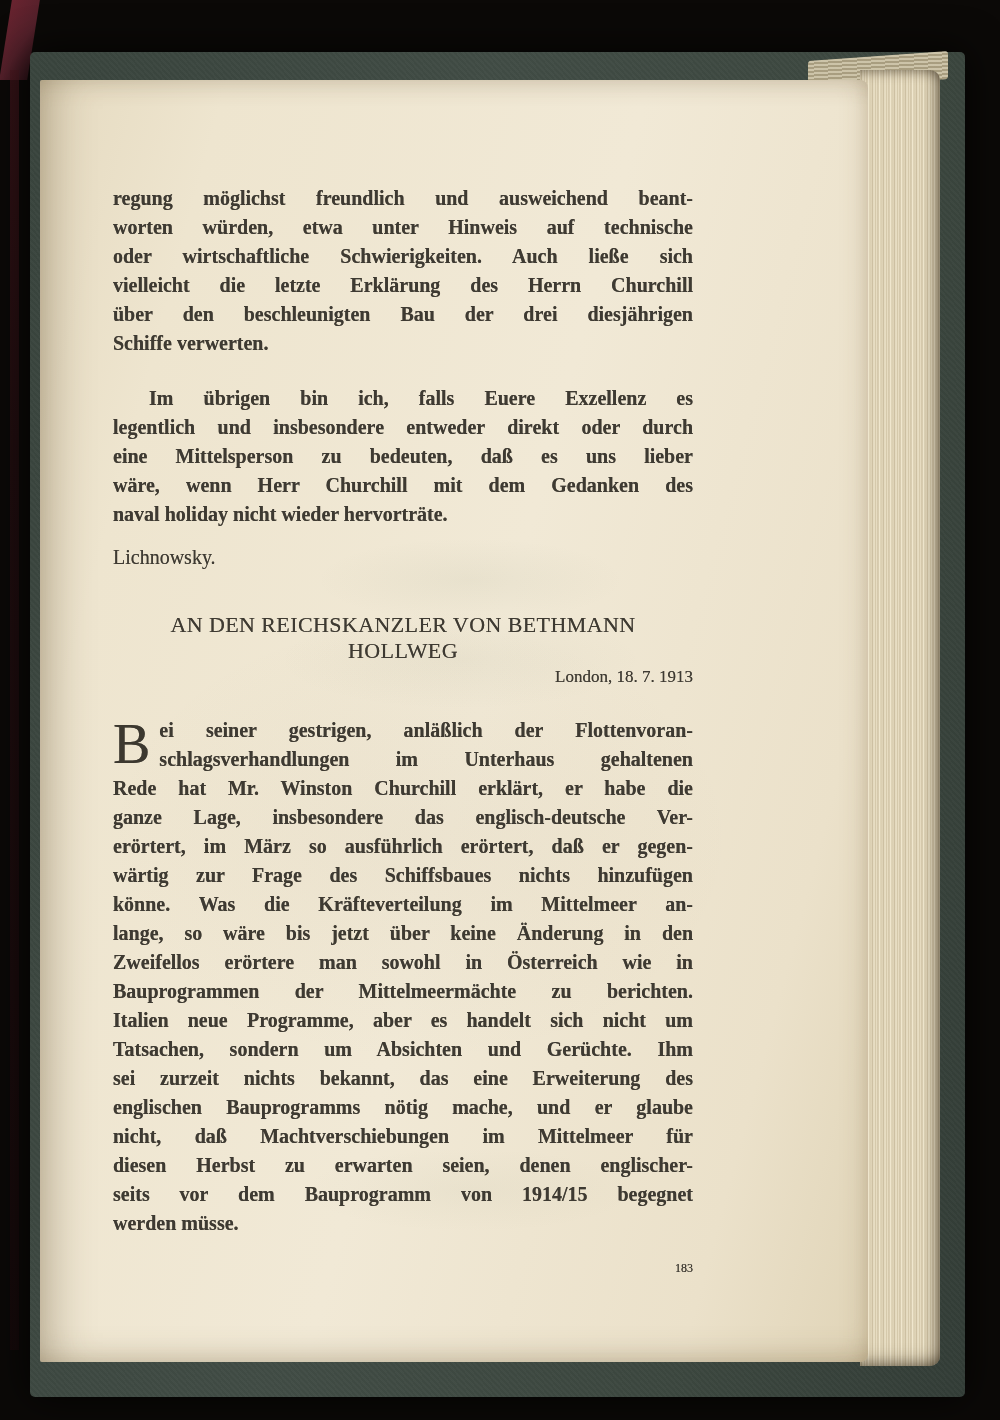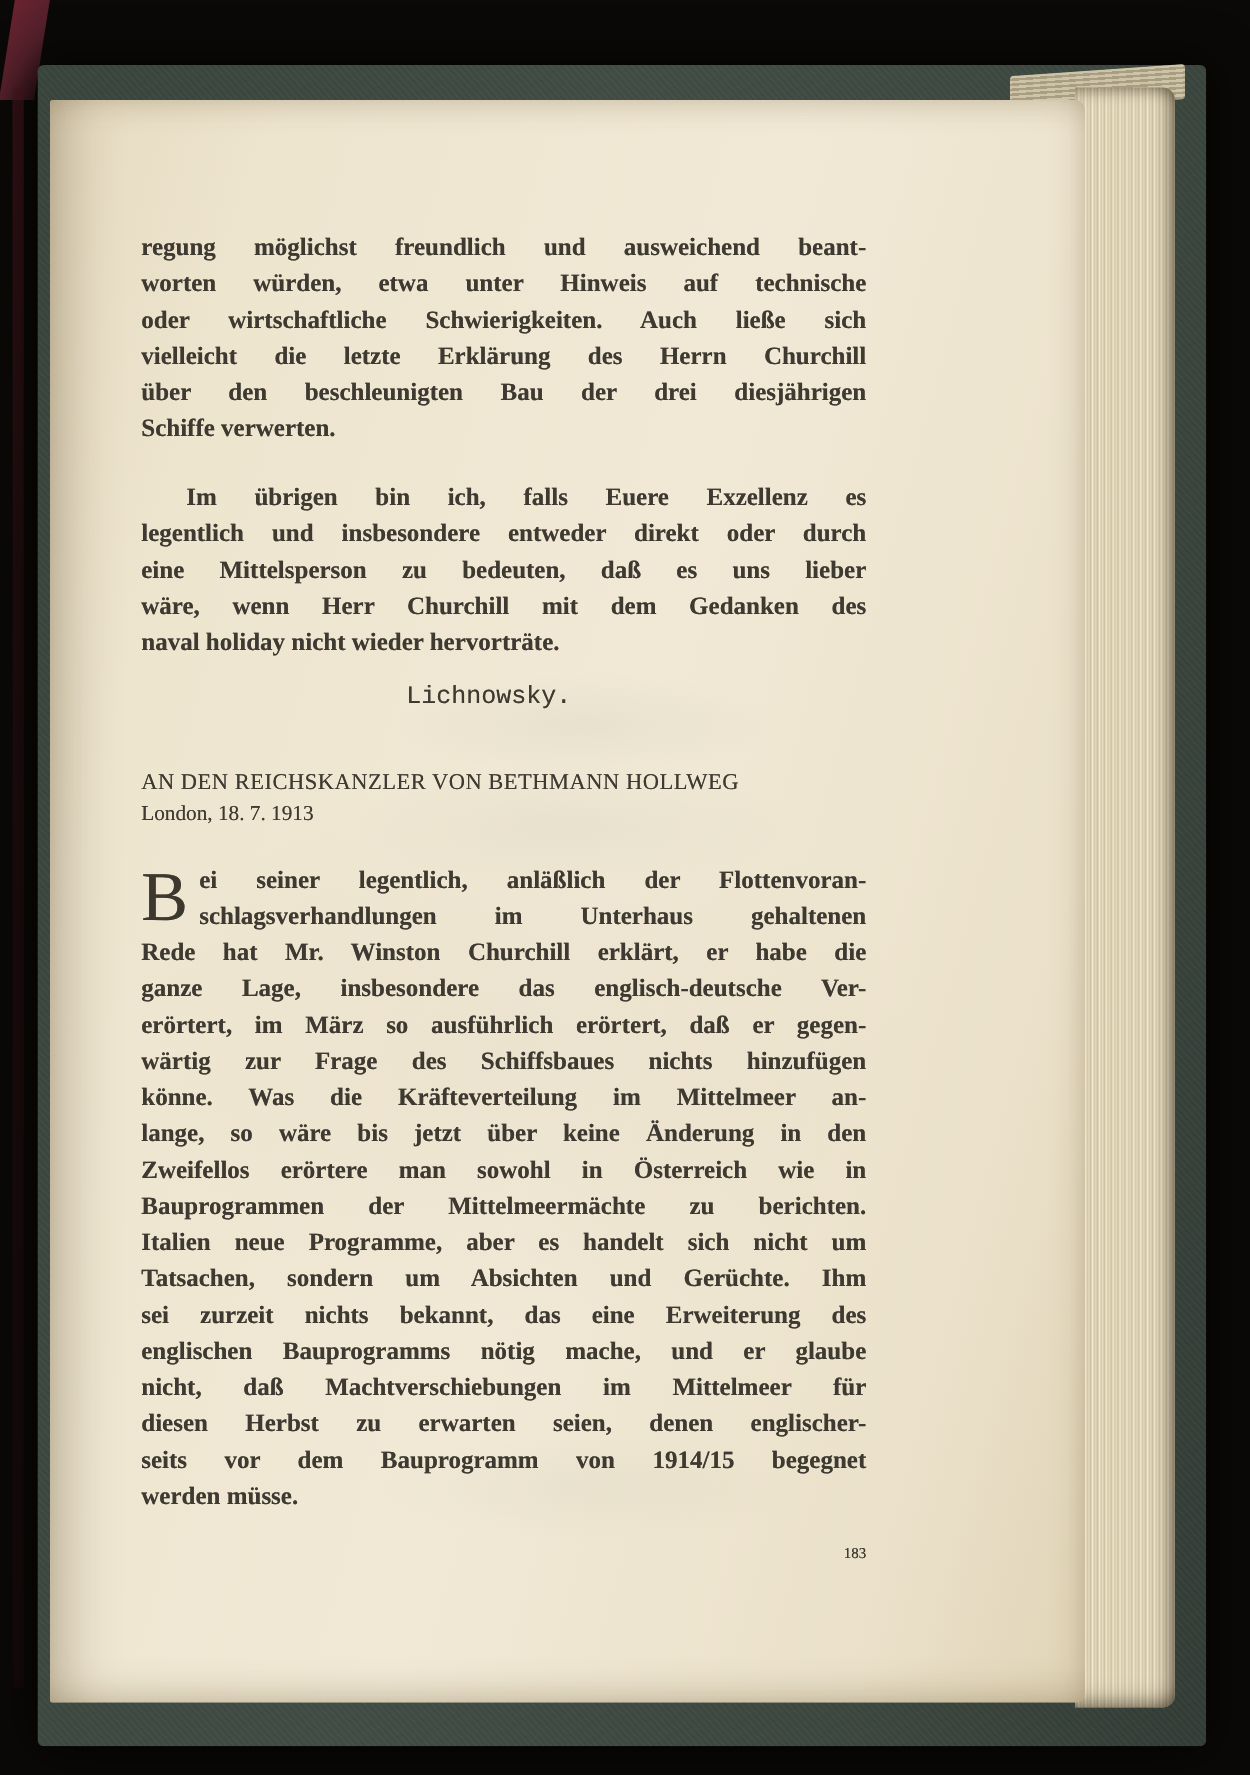--- a/index.html
+++ b/index.html
@@ -76,33 +76,34 @@
     text-align-last:justify;
     width:100%;
     text-shadow:0 0 0.4px rgba(62,58,50,0.7);
     font-weight:bold;
   }
   .tline.lastline{text-align-last:left;}
   .indent-first .tline:first-child{padding-left:36px;margin-top:26px;}
 
   .signature{
     margin-top:14px;
-    text-align:center;
+    text-align:left;
     padding-right:24px;
     text-shadow:0 0 0.4px rgba(62,58,50,0.7);
-    font-family:Liberation Mono, monospace;
   }
   .heading{
     margin-top:40px;
-    font-size:18px;
+    font-size:22px;
     line-height:26px;
     letter-spacing:0.4px;
     text-shadow:0 0 0.4px rgba(62,58,50,0.7);
+    text-align:center;
   }
   .dateline{
+    text-align:right;
     font-size:17px;
     line-height:26px;
     text-shadow:0 0 0.3px rgba(62,58,50,0.7);
   }
   .dropcap-para{margin-top:26px;}
   .dropcap{
     float:left;
     font-size:56px;
     line-height:50px;
     padding:3px 9px 0 0;
@@ -148,21 +149,21 @@
 
       <div class="signature">Lichnowsky.</div>
 
       <div class="heading">AN DEN REICHSKANZLER VON BETHMANN HOLLWEG</div>
 
       <div class="dateline">London, 18. 7. 1913</div>
 
       <div class="dropcap-para">
         <span class="dropcap">B</span>
         <div class="lines-wrap">
-            <div class="tline">ei seiner legentlich, anläßlich der Flottenvoran-</div>
+            <div class="tline">ei seiner gestrigen, anläßlich der Flottenvoran-</div>
             <div class="tline">schlagsverhandlungen im Unterhaus gehaltenen</div>
             <div class="tline">Rede hat Mr. Winston Churchill erklärt, er habe die</div>
             <div class="tline">ganze Lage, insbesondere das englisch-deutsche Ver-</div>
             <div class="tline">erörtert, im März so ausführlich erörtert, daß er gegen-</div>
             <div class="tline">wärtig zur Frage des Schiffsbaues nichts hinzufügen</div>
             <div class="tline">könne. Was die Kräfteverteilung im Mittelmeer an-</div>
             <div class="tline">lange, so wäre bis jetzt über keine Änderung in den</div>
             <div class="tline">Zweifellos erörtere man sowohl in Österreich wie in</div>
             <div class="tline">Bauprogrammen der Mittelmeermächte zu berichten.</div>
             <div class="tline">Italien neue Programme, aber es handelt sich nicht um</div>

